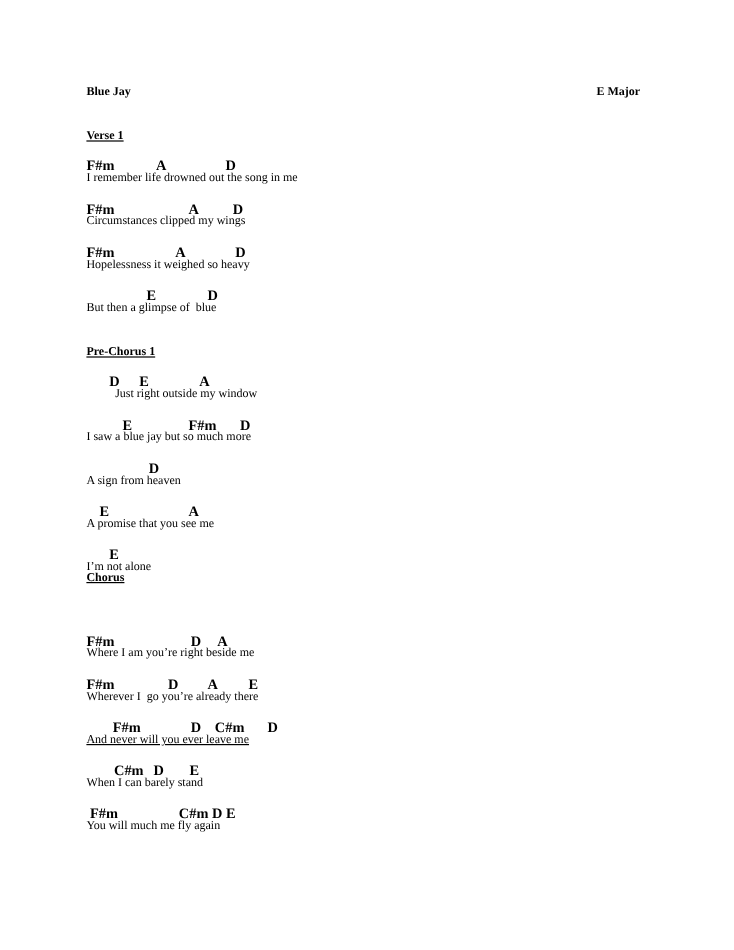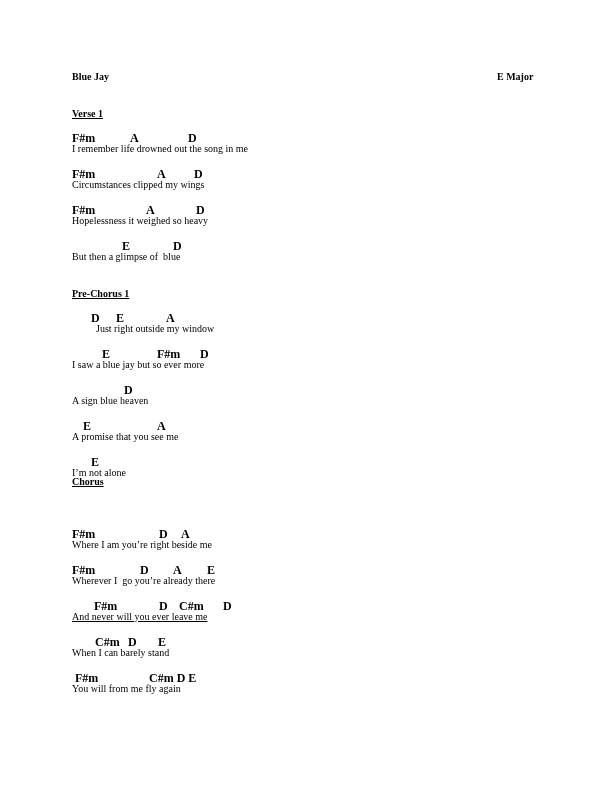--- a/index.html
+++ b/index.html
@@ -36,23 +36,23 @@
       <div class="chord" style="left: 173px; top: 239px;">D</div>
       <div class="lyric" style="top: 251px;">But then a glimpse of  blue</div>
       <div class="heading" style="top: 288px;">Pre-Chorus 1</div>
       <div class="chord" style="left: 91px; top: 311px;">D</div>
       <div class="chord" style="left: 116px; top: 311px;">E</div>
       <div class="chord" style="left: 166px; top: 311px;">A</div>
       <div class="lyric" style="top: 323px; margin-left: 24px;">Just right outside my window</div>
       <div class="chord" style="left: 102px; top: 347px;">E</div>
       <div class="chord" style="left: 157px; top: 347px;">F#m</div>
       <div class="chord" style="left: 200px; top: 347px;">D</div>
-      <div class="lyric" style="top: 359px;">I saw a blue jay but so ever more</div>
+      <div class="lyric" style="top: 359px;">I saw a blue jay but so much more</div>
       <div class="chord" style="left: 124px; top: 383px;">D</div>
-      <div class="lyric" style="top: 395px;">A sign blue heaven</div>
+      <div class="lyric" style="top: 395px;">A sign from heaven</div>
       <div class="chord" style="left: 83px; top: 419px;">E</div>
       <div class="chord" style="left: 157px; top: 419px;">A</div>
       <div class="lyric" style="top: 431px;">A promise that you see me</div>
       <div class="chord" style="left: 91px; top: 455px;">E</div>
       <div class="lyric" style="top: 467px;">I’m not alone</div>
       <div class="heading" style="top: 476px;">Chorus</div>
       <div class="chord" style="left: 72px; top: 527px;">F#m</div>
       <div class="chord" style="left: 159px; top: 527px;">D</div>
       <div class="chord" style="left: 181px; top: 527px;">A</div>
       <div class="lyric" style="top: 539px;">Where I am you’re right beside me</div>
@@ -65,15 +65,15 @@
       <div class="chord" style="left: 159px; top: 599px;">D</div>
       <div class="chord" style="left: 179px; top: 599px;">C#m</div>
       <div class="chord" style="left: 223px; top: 599px;">D</div>
       <div class="lyric" style="top: 611px; text-decoration: underline;">And never will you ever leave me</div>
       <div class="chord" style="left: 95px; top: 635px;">C#m</div>
       <div class="chord" style="left: 128px; top: 635px;">D</div>
       <div class="chord" style="left: 158px; top: 635px;">E</div>
       <div class="lyric" style="top: 647px;">When I can barely stand</div>
       <div class="chord" style="left: 75px; top: 671px;">F#m</div>
       <div class="chord" style="left: 149px; top: 671px;">C#m D E</div>
-      <div class="lyric" style="top: 683px;">You will from me fly again</div>
+      <div class="lyric" style="top: 683px;">You will much me fly again</div>
     </div>
 </div>
 
 </body></html>

